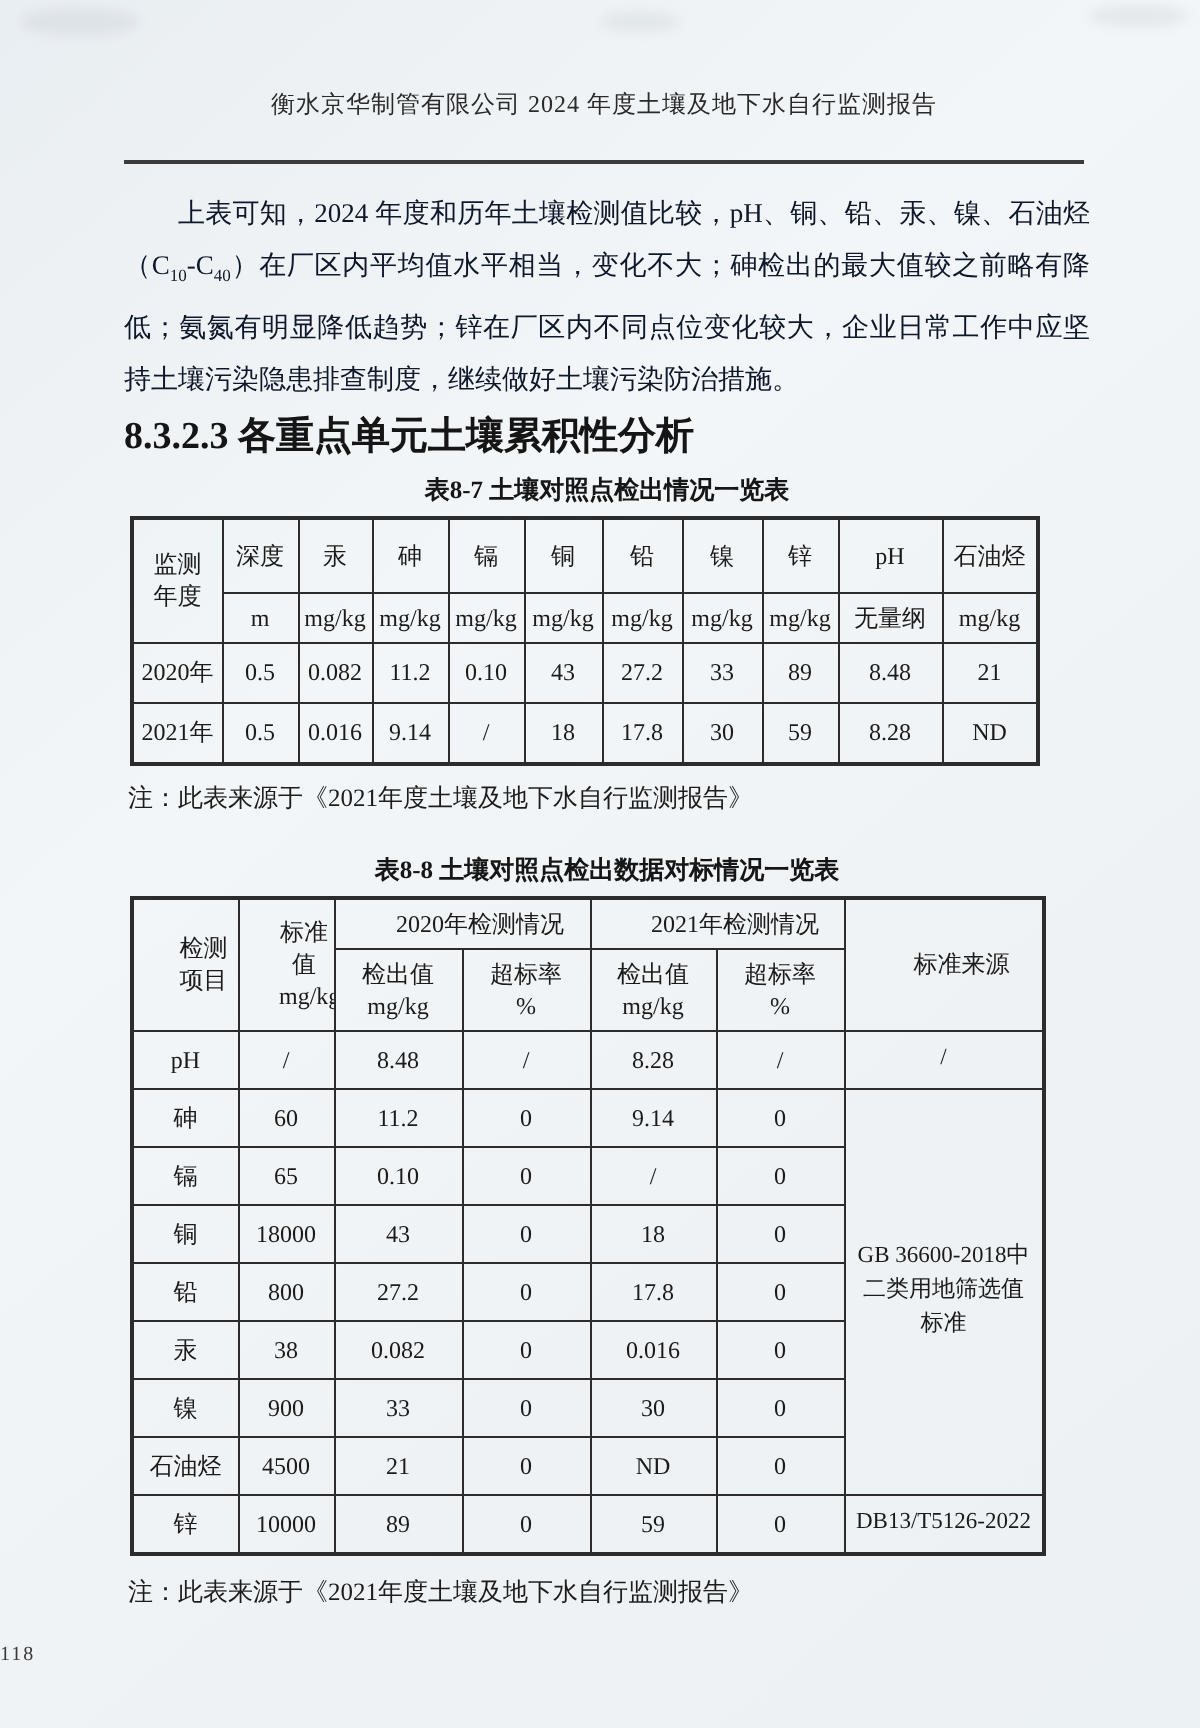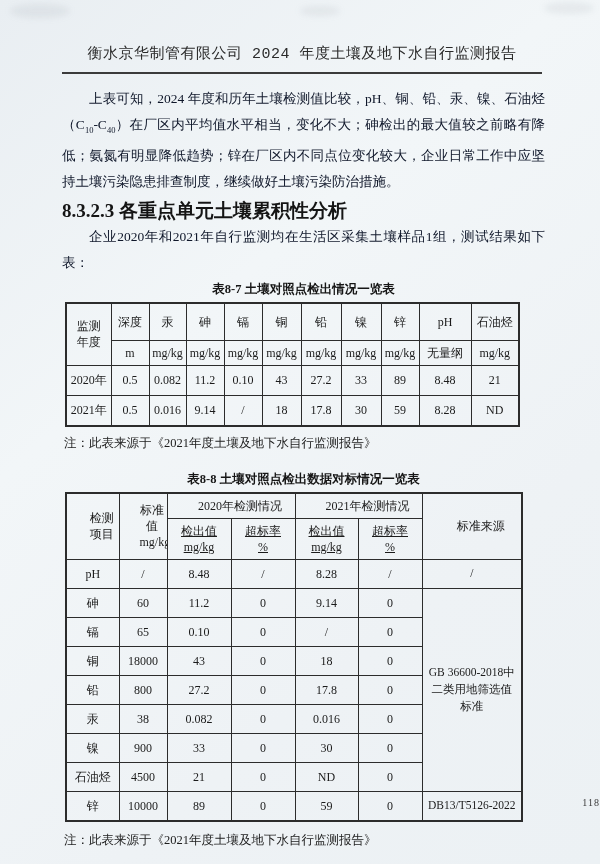--- a/index.html
+++ b/index.html
@@ -12,26 +12,25 @@
     overflow:hidden;
   }
   .artifact{position:absolute;background:rgba(120,130,140,0.10);filter:blur(3px);border-radius:50%;}
   .a1{width:60px;height:14px;top:4px;left:10px;}
   .a2{width:50px;height:12px;top:2px;right:6px;}
   .a3{width:40px;height:10px;top:6px;left:300px;}
 
   .page-header{
     margin:44px 58px 0 62px;
     text-align:center;
-    font-size:15px;
+    font-size:12px;
     letter-spacing:0.5px;
     color:#2a2a2a;
-    padding-bottom:9px;
+    padding-bottom:19px;
     border-bottom:2px solid #3b3b3b;
-    font-family:Liberation Mono, monospace;
   }
 
   .content{margin:0 55px 0 62px;}
 
   p.body-text{
     margin:12px 0 0 0;
     font-size:13.5px;
     line-height:26px;
     text-align:justify;
     text-indent:2em;
@@ -72,35 +71,35 @@
     vertical-align:middle;
     font-weight:normal;
     padding:1px 2px;
     line-height:16px;
     overflow:hidden;
   }
   .t87 thead tr.names th{height:34px;}
   .t87 thead tr.units th{height:22px;}
   .t87 tbody td{height:27px;}
   .t88 thead tr.groups th{height:22px;padding-left:20px;}
-  .t88 thead tr.subs th{height:38px;text-decoration:underline;}
+  .t88 thead tr.subs th{height:38px;}
   .t88 tbody td{height:26px;}
   .t88 td.source{font-size:11.5px;line-height:17px;padding:0 4px;}
 
   .note{
     margin:8px 0 0 2px;
     font-size:12.5px;
     color:#1c1c1c;
   }
   .note2{margin-top:10px;}
 
   .page-number{
     position:absolute;
-    bottom:56px;left:0;right:0;
-    text-align:right;
+    bottom:31px;left:0;right:0;
+    text-align:left;
     font-size:10px;
     letter-spacing:1px;
     color:#3a3a3a;
   }
 </style>
 </head>
 <body>
 
 <div class="artifact a1"></div>
 <div class="artifact a2"></div>
@@ -109,21 +108,20 @@
 <div class="page-header">
   <span>衡水京华制管有限公司 2024 年度土壤及地下水自行监测报告</span>
 </div>
 
 <div class="content">
 
   <p class="body-text"><span>上表可知，2024 年度和历年土壤检测值比较，pH、铜、铅、汞、镍、石油烃（C</span><sub>10</sub><span>-C</span><sub>40</sub><span>）在厂区内平均值水平相当，变化不大；砷检出的最大值较之前略有降低；氨氮有明显降低趋势；锌在厂区内不同点位变化较大，企业日常工作中应坚持土壤污染隐患排查制度，继续做好土壤污染防治措施。</span></p>
 
   <h3 class="section">8.3.2.3 各重点单元土壤累积性分析</h3>
 
-  <p class="body-text" style="margin-top:0;">企业2020年和2021年自行监测均在生活区采集土壤样品1组，测试结果如下表：</p>
 
   <div class="caption">表8-7 土壤对照点检出情况一览表</div>
 
   <table class="t87">
     <colgroup>
       <col style="width:45px">
         <col style="width:38px">
         <col style="width:37px">
         <col style="width:38px">
       <col style="width:38px">

